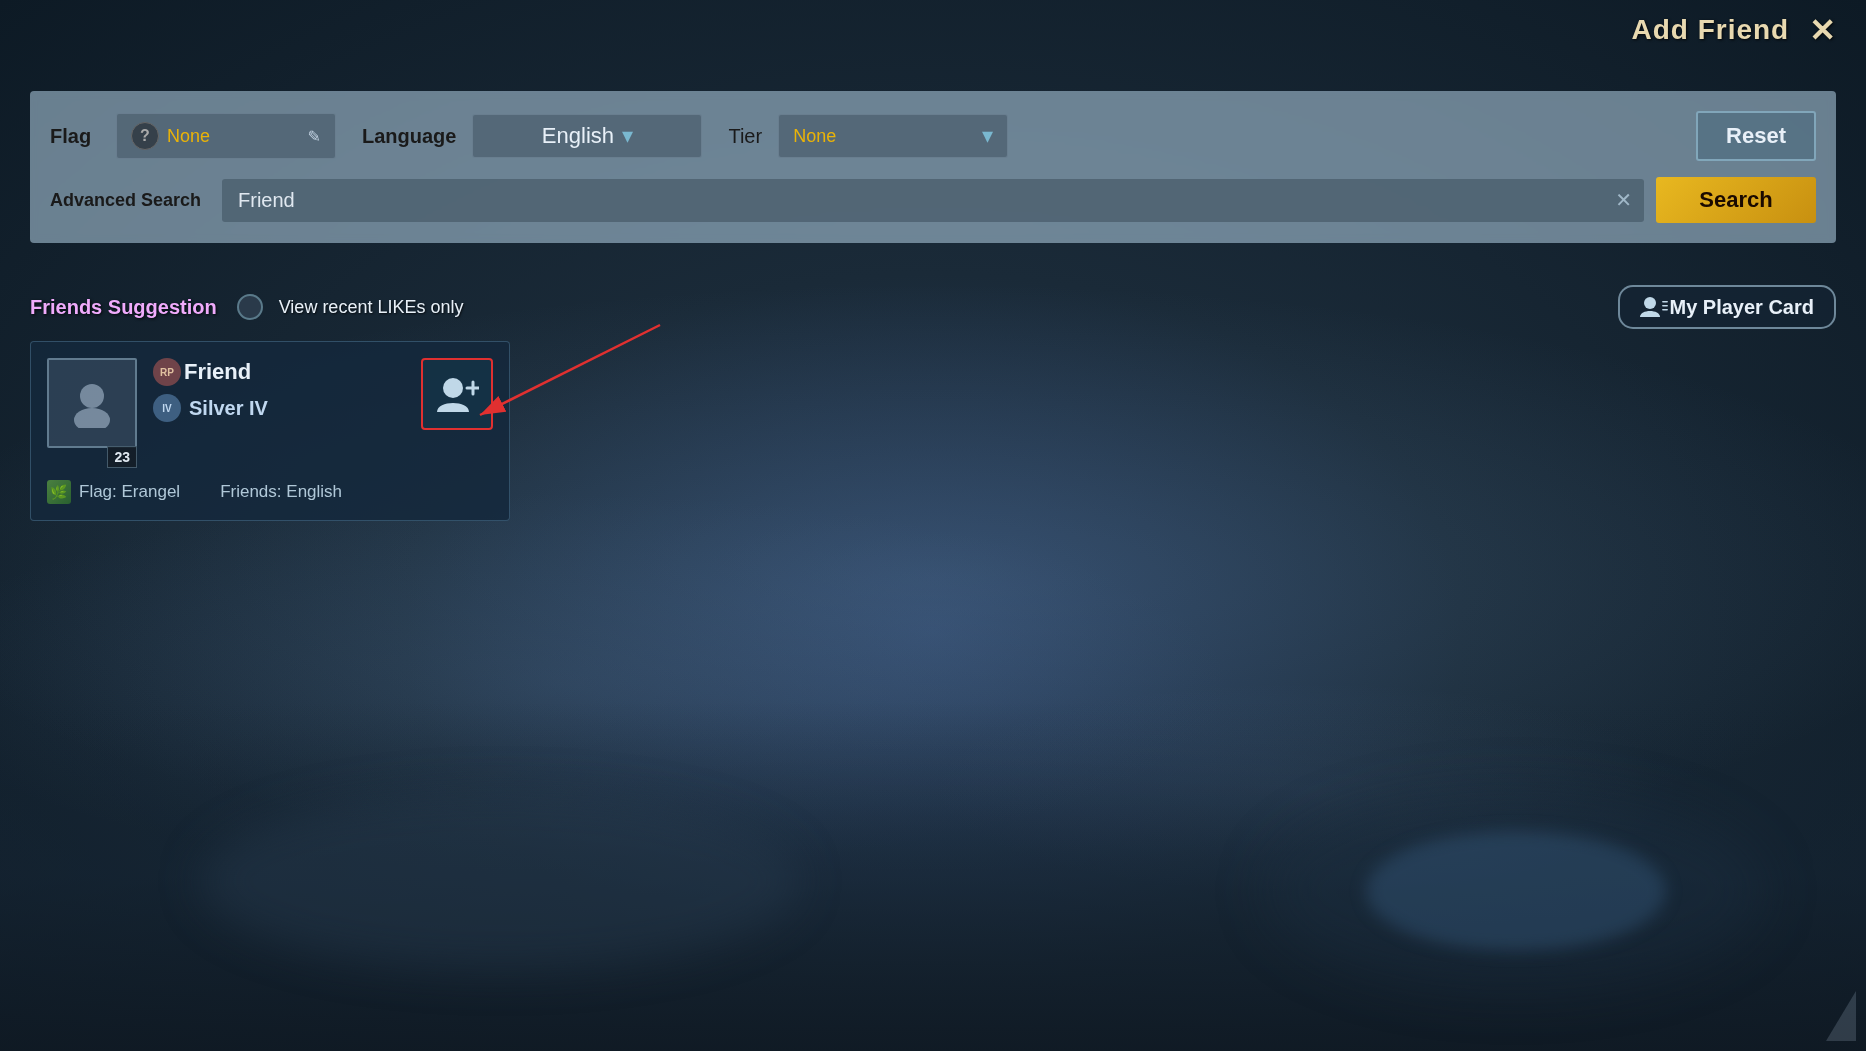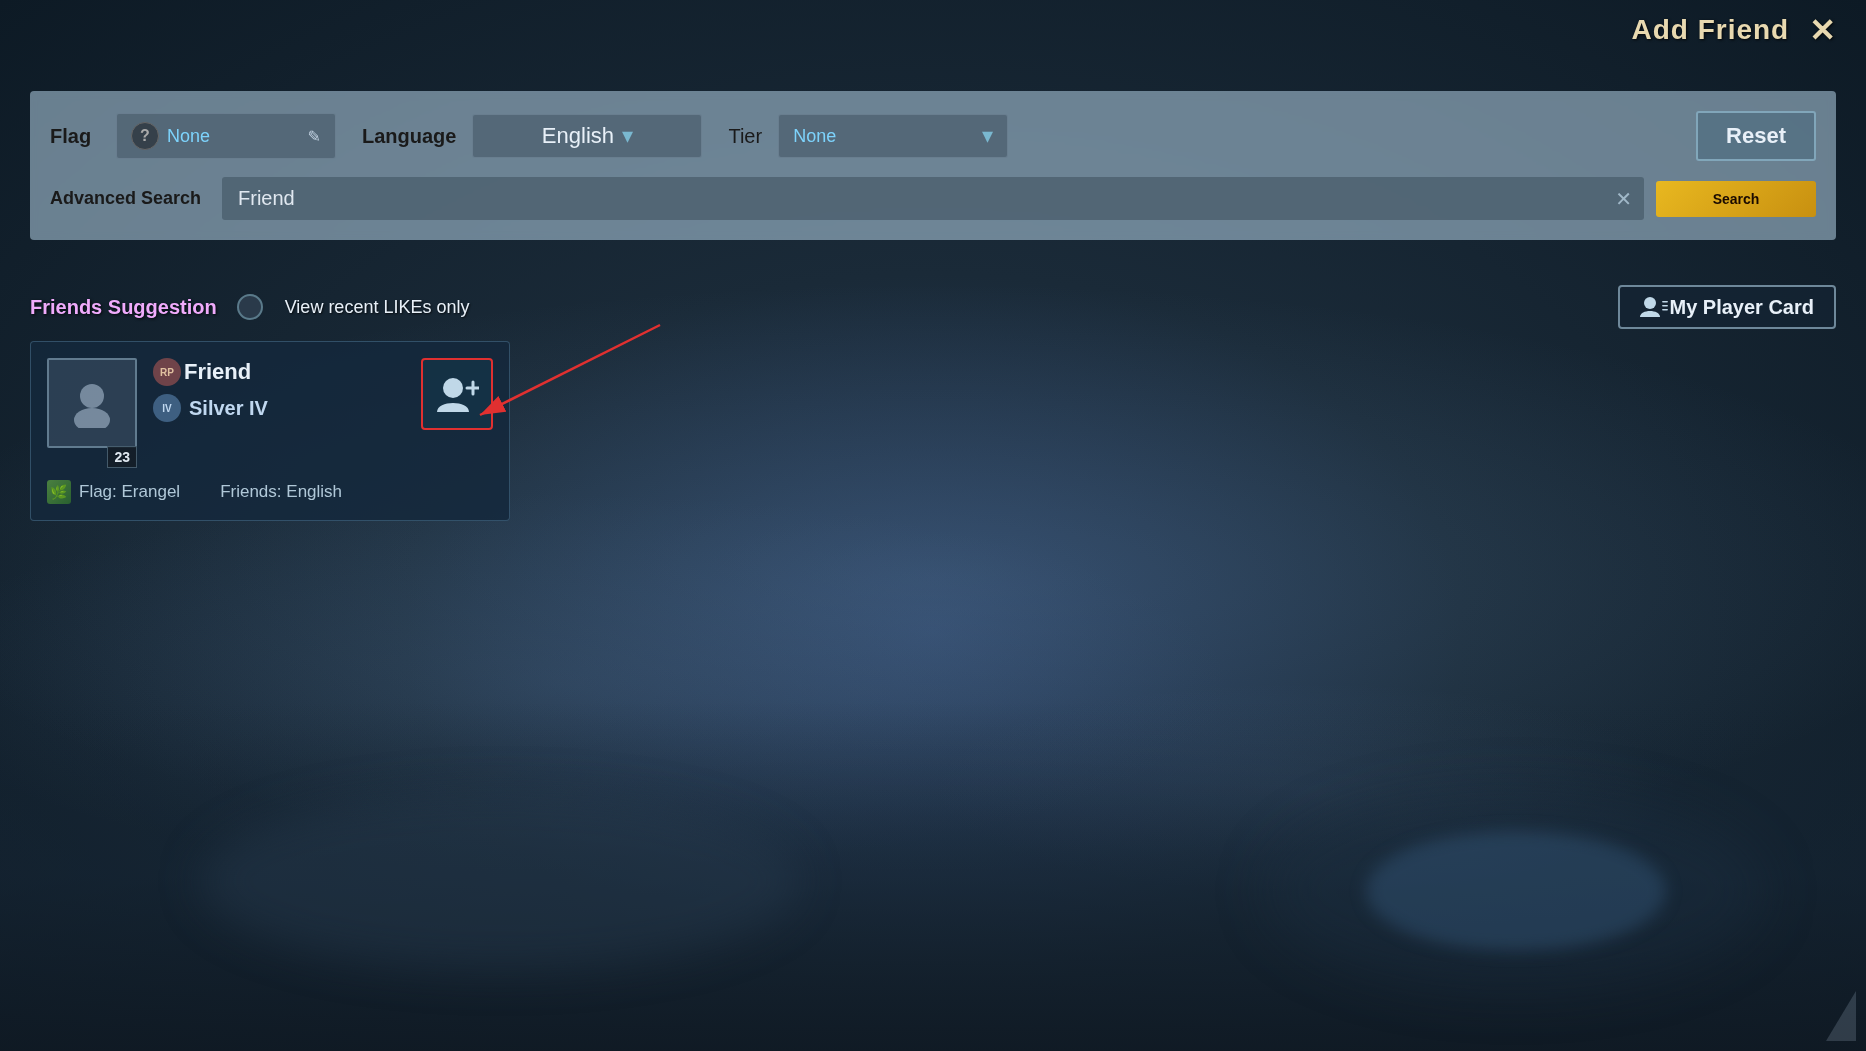--- a/index.html
+++ b/index.html
@@ -174,21 +174,21 @@
       display: flex;
       align-items: center;
       justify-content: center;
       color: #aaa;
       font-size: 16px;
       font-weight: bold;
       border: 1px solid #666;
     }
 
     .dropdown-text {
-      color: #7dd3fc;
+      color: #eab308;
       font-size: 18px;
       flex: 1;
     }
 
     .edit-icon {
       color: #c0d0e0;
       font-size: 16px;
     }
 
     .dropdown-arrow {
@@ -276,21 +276,21 @@
       font-size: 20px;
       cursor: pointer;
     }
 
     .search-btn {
       background: linear-gradient(135deg, #e8b820, #c89010);
       border: none;
       border-radius: 3px;
       padding: 10px 16px;
       color: #1a0a00;
-      font-size: 14px;
+      font-size: 22px;
       font-weight: bold;
       cursor: pointer;
       min-width: 160px;
     }
 
     
     .bottom-section {
       position: absolute;
       top: 285px;
       left: 30px;
@@ -307,21 +307,21 @@
     .section-title {
       color: #f0abfc;
       font-size: 20px;
       font-weight: bold;
       text-shadow: 1px 1px 3px rgba(0,0,0,0.8);
     }
 
     .toggle-wrap {
       display: flex;
       align-items: center;
-      gap: 22px;
+      gap: 16px;
       margin-left: 20px;
     }
 
     .toggle-dot {
       width: 26px;
       height: 26px;
       background: #2a3a4a;
       border-radius: 50%;
       border: 2px solid #5a7a8a;
     }
@@ -329,21 +329,21 @@
     .toggle-label {
       color: #e8f0f8;
       font-size: 18px;
       text-shadow: 1px 1px 2px rgba(0,0,0,0.7);
     }
 
     .my-card-btn {
       margin-left: auto;
       background: rgba(20,35,50,0.85);
       border: 2px solid rgba(150,180,200,0.7);
-      border-radius: 4px;
+      border-radius: 15px;
       padding: 8px 20px;
       display: flex;
       align-items: center;
       gap: 1px;
       cursor: pointer;
       justify-content: space-between;
     }
 
     .my-card-text {
       color: #e8f0f8;

